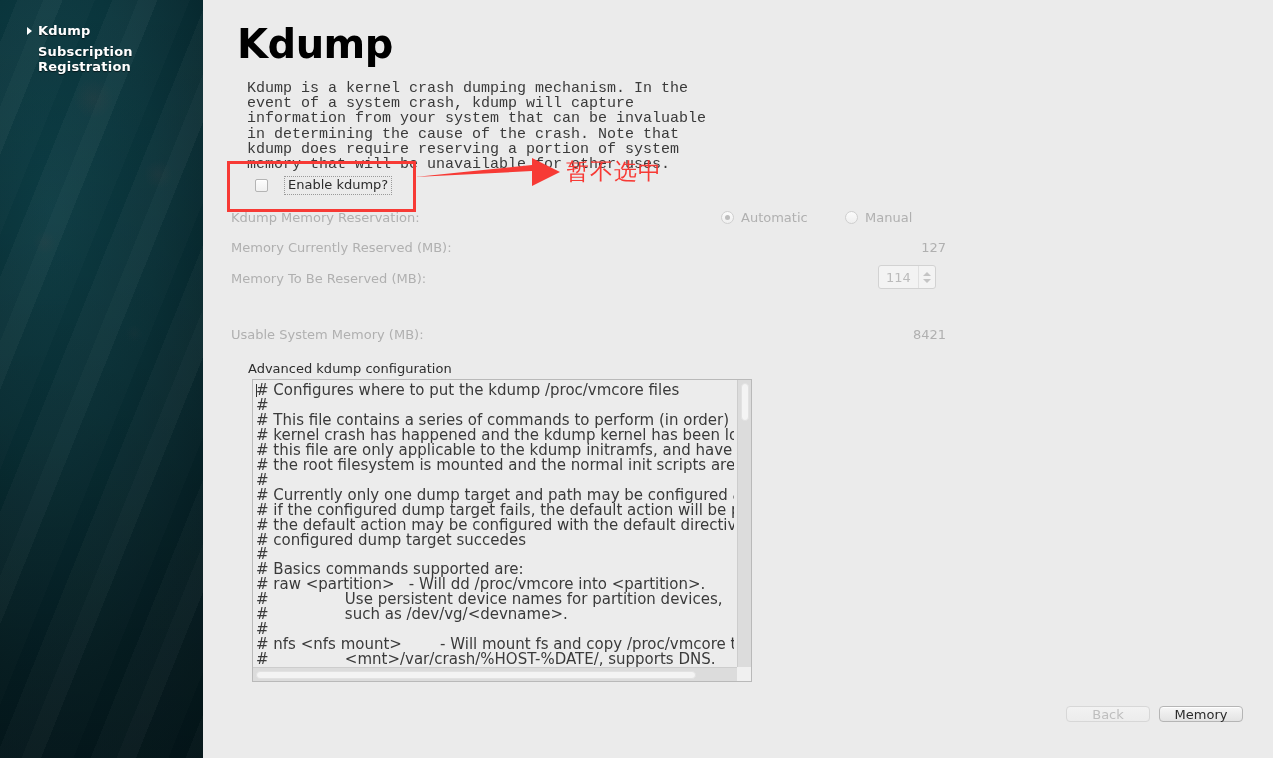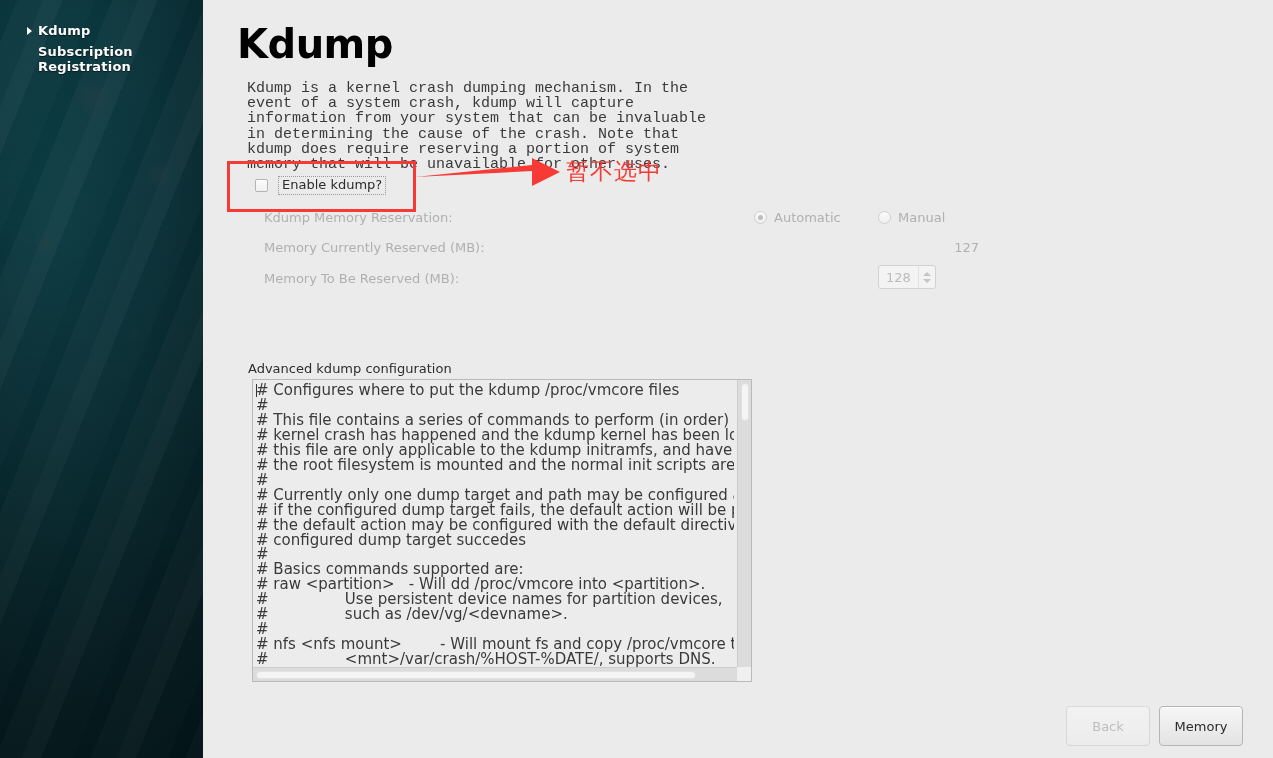--- a/index.html
+++ b/index.html
@@ -103,42 +103,42 @@
     line-height: 15.2px;
     font-family: Liberation Mono, monospace;
   }
 
   
   #enable-row {
     position: absolute;
     left: 52px; top: 176px;
     display: flex;
     align-items: center;
-    gap: 10px;
+    gap: 16px;
   }
   .gtk-checkbox {
     width: 13px; height: 13px;
     border: 1px solid #b4b4b4;
     border-radius: 2px;
     background: linear-gradient(to bottom, #fdfdfd 0%, #f0f0f0 100%);
     box-shadow: inset 0 1px 1px rgba(255,255,255,0.9);
     flex: none;
   }
   #enable-label {
     font-size: 13px;
     color: #2b2b2b;
     padding: 1px 3px 2px 3px;
     border: 1px dotted #9a9a9a;
     line-height: 14px;
   }
 
   
   .form-row {
     position: absolute;
-    left: 61px;
+    left: 28px;
     width: 700px;
     height: 20px;
     font-size: 13px;
     color: #b0b0b0;
   }
   .form-row .label { position: absolute; left: 0; top: 0; white-space: nowrap; }
   .form-row .value { position: absolute; top: 0; text-align: right; }
 
   .radio {
     display: inline-block;
@@ -257,21 +257,21 @@
     position: absolute;
     right: 0; bottom: 0;
     width: 14px; height: 14px;
     background: #f0f0f0;
   }
 
   
   .btn {
     position: absolute;
     top: 706px;
-    width: 84px; height: 40px;
+    width: 84px; height: 16px;
     border: 1px solid #c0c0c0;
     border-radius: 4px;
     font-size: 13px;
     display: flex;
     align-items: center;
     justify-content: center;
   }
   #btn-back {
     left: 863px;
     background: linear-gradient(to bottom, #f2f2f2, #ececec);
@@ -350,28 +350,32 @@
 
     <div class="form-row" style="top:240px;">
       <span class="label">Memory Currently Reserved (MB):</span>
       <span class="value" style="left:600px; width:115px;">127</span>
     </div>
 
     <div class="form-row" style="top:271px;">
       <span class="label">Memory To Be Reserved (MB):</span>
     </div>
     <div id="spin-wrap">
-      <span id="spin-value">128</span>
+      <span id="spin-value">114</span>
       <span id="spin-btns">
         <span class="chev up"></span>
         <span class="chev down"></span>
       </span>
     </div>
 
 
+    <div class="form-row" style="top:327px;">
+      <span class="label">Usable System Memory (MB):</span>
+      <span class="value" style="left:600px; width:115px;">8421</span>
+    </div>
 
     <div id="adv-label">Advanced kdump configuration</div>
 
     <div id="textarea-frame">
       <div id="ta-caret"></div>
       <div id="ta-text"># Configures where to put the kdump /proc/vmcore files
 #
 # This file contains a series of commands to perform (in order) when a
 # kernel crash has happened and the kdump kernel has been loaded.  Direc
 # this file are only applicable to the kdump initramfs, and have no effect if

